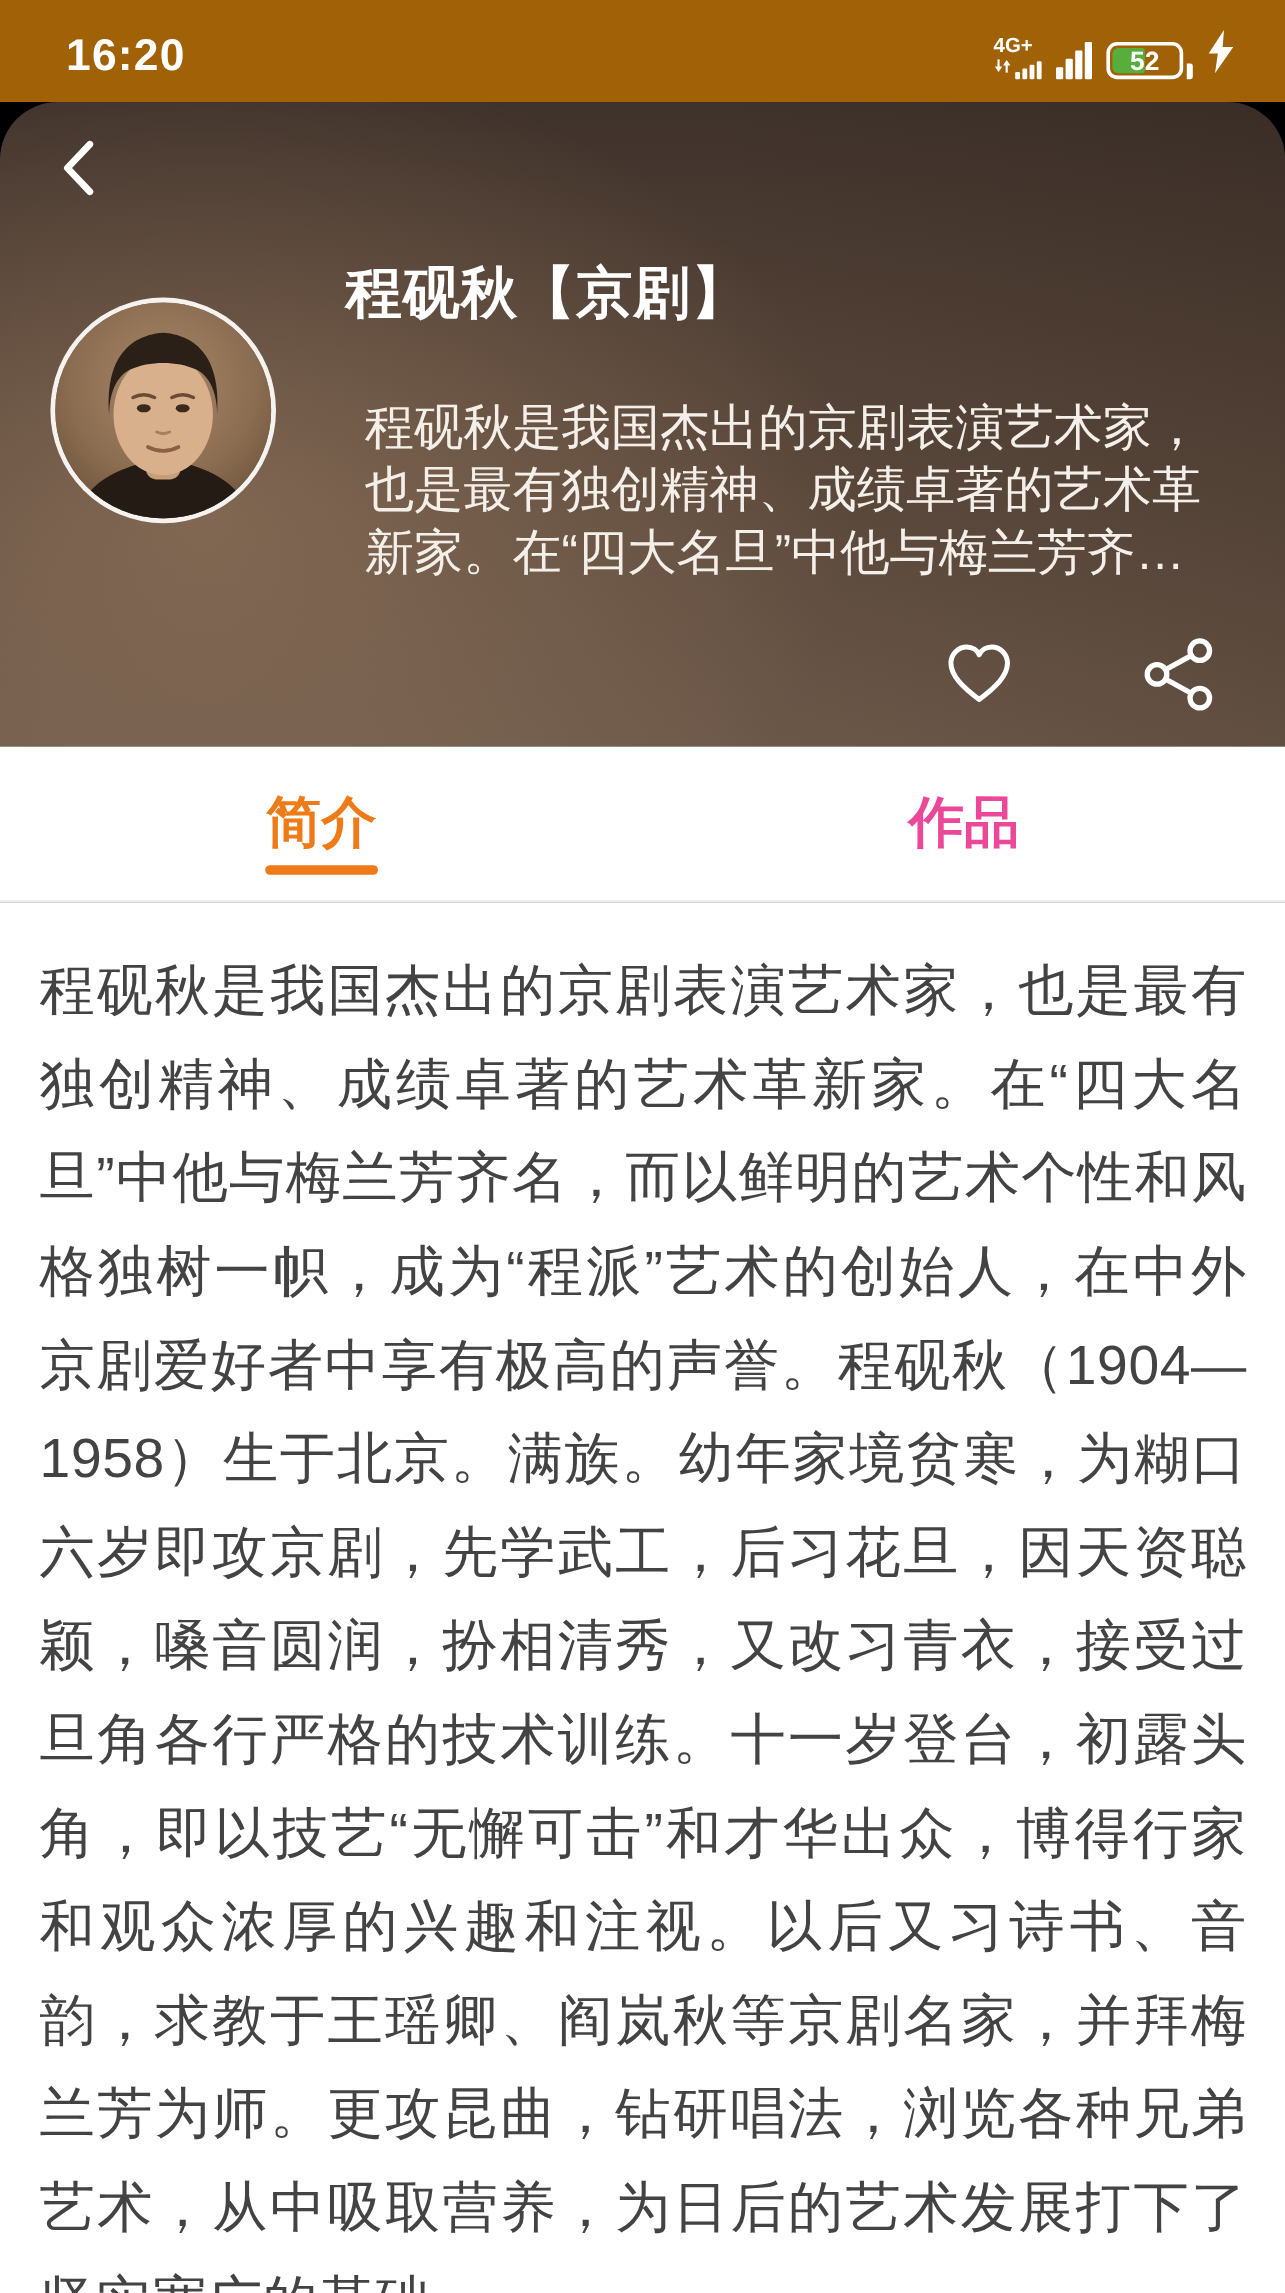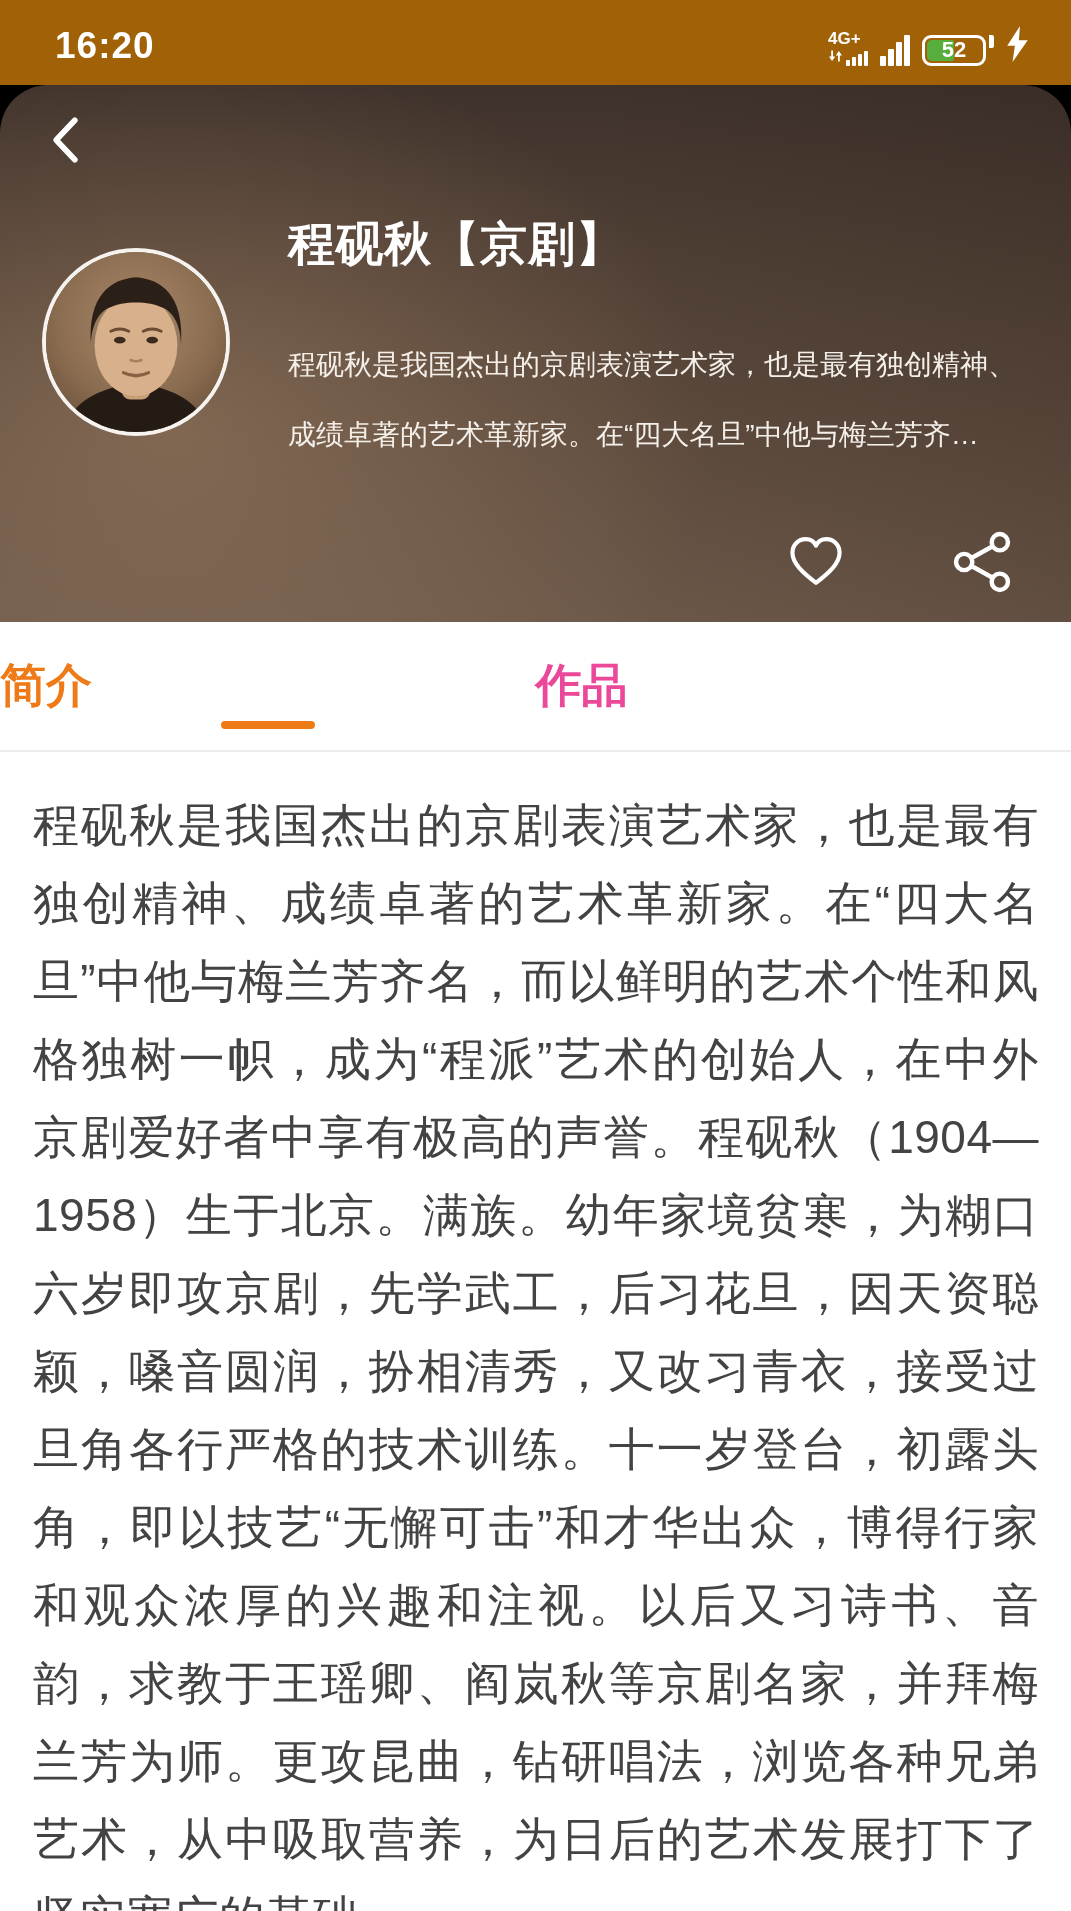--- a/index.html
+++ b/index.html
@@ -15,21 +15,21 @@
   }
   .time{font-size:37px;font-weight:600;letter-spacing:1px;}
   .status-right{display:flex;align-items:flex-end;gap:12px;}
   .net-group{display:flex;flex-direction:column;align-items:flex-start;line-height:1;}
   .net-label{font-size:17px;font-weight:700;margin-bottom:2px;}
   .net-sub{display:flex;align-items:flex-end;gap:3px;}
   .bars{display:flex;align-items:flex-end;gap:2px;}
   .bars span{display:block;background:#fff;border-radius:1px;}
   .bars-small span{width:4px;}
   .bars-large span{width:6px;}
-  .battery-wrap{display:flex;align-items:flex-start;}
+  .battery-wrap{display:flex;align-items:flex-end;}
   .battery{
     position:relative;width:64px;height:31px;border:3px solid #fff;border-radius:9px;
     display:flex;align-items:center;justify-content:center;overflow:hidden;
   }
   .battery-fill{position:absolute;left:2px;top:2px;bottom:2px;width:27px;border-radius:5px 2px 2px 5px;}
   .battery-num{position:relative;font-size:22px;font-weight:700;color:#fff;}
   .battery-nub{width:5px;height:13px;background:#fff;border-radius:0 2px 2px 0;margin-left:3px;}
   
   .header{
     position:relative;height:537px;border-radius:48px 48px 0 0;overflow:hidden;
@@ -43,32 +43,32 @@
     padding:0;cursor:pointer;display:flex;align-items:center;
   }
   .avatar{
     position:absolute;left:42px;top:163px;width:188px;height:188px;border-radius:50%;
     border:4px solid rgba(255,255,255,0.92);overflow:hidden;background:#7d6148;
   }
   .avatar svg{display:block;width:100%;height:100%;}
   .header-text{position:absolute;left:288px;top:128px;width:742px;}
   .title{margin:0 0 54px;font-size:47px;font-weight:700;color:#ffffff;letter-spacing:1px;}
   .desc{
-    margin:0;font-size:28px;line-height:70px;color:#f4efe9;
+    margin:16px;font-size:41px;line-height:52px;color:#f4efe9;
     display:-webkit-box;-webkit-line-clamp:3;-webkit-box-orient:vertical;
     overflow:hidden;max-height:174px;
   }
   .actions{position:absolute;right:58px;bottom:26px;display:flex;align-items:center;gap:104px;}
   .icon-btn{background:none;border:none;padding:0;cursor:pointer;display:block;}
   
   .tabbar{
     height:130px;background:#fff;display:flex;border-bottom:2px solid #ececec;
   }
   .tab{
-    position:relative;flex:1;display:flex;align-items:center;justify-content:flex-start;cursor:pointer;
+    position:relative;flex:1;display:flex;align-items:center;justify-content:center;cursor:pointer;
   }
   .tab-label{font-size:46px;font-weight:700;color:#ec4899;}
   .tab.active .tab-label{color:#ee7a18;}
   .tab-underline{
     position:absolute;left:50%;bottom:21px;transform:translateX(-50%);
     width:94px;height:8px;border-radius:4px;background:#ee7a18;
   }
   
   .body-section{background:#fff;height:1159px;padding:34px 32px 0 33px;overflow:hidden;}
   .bio{

